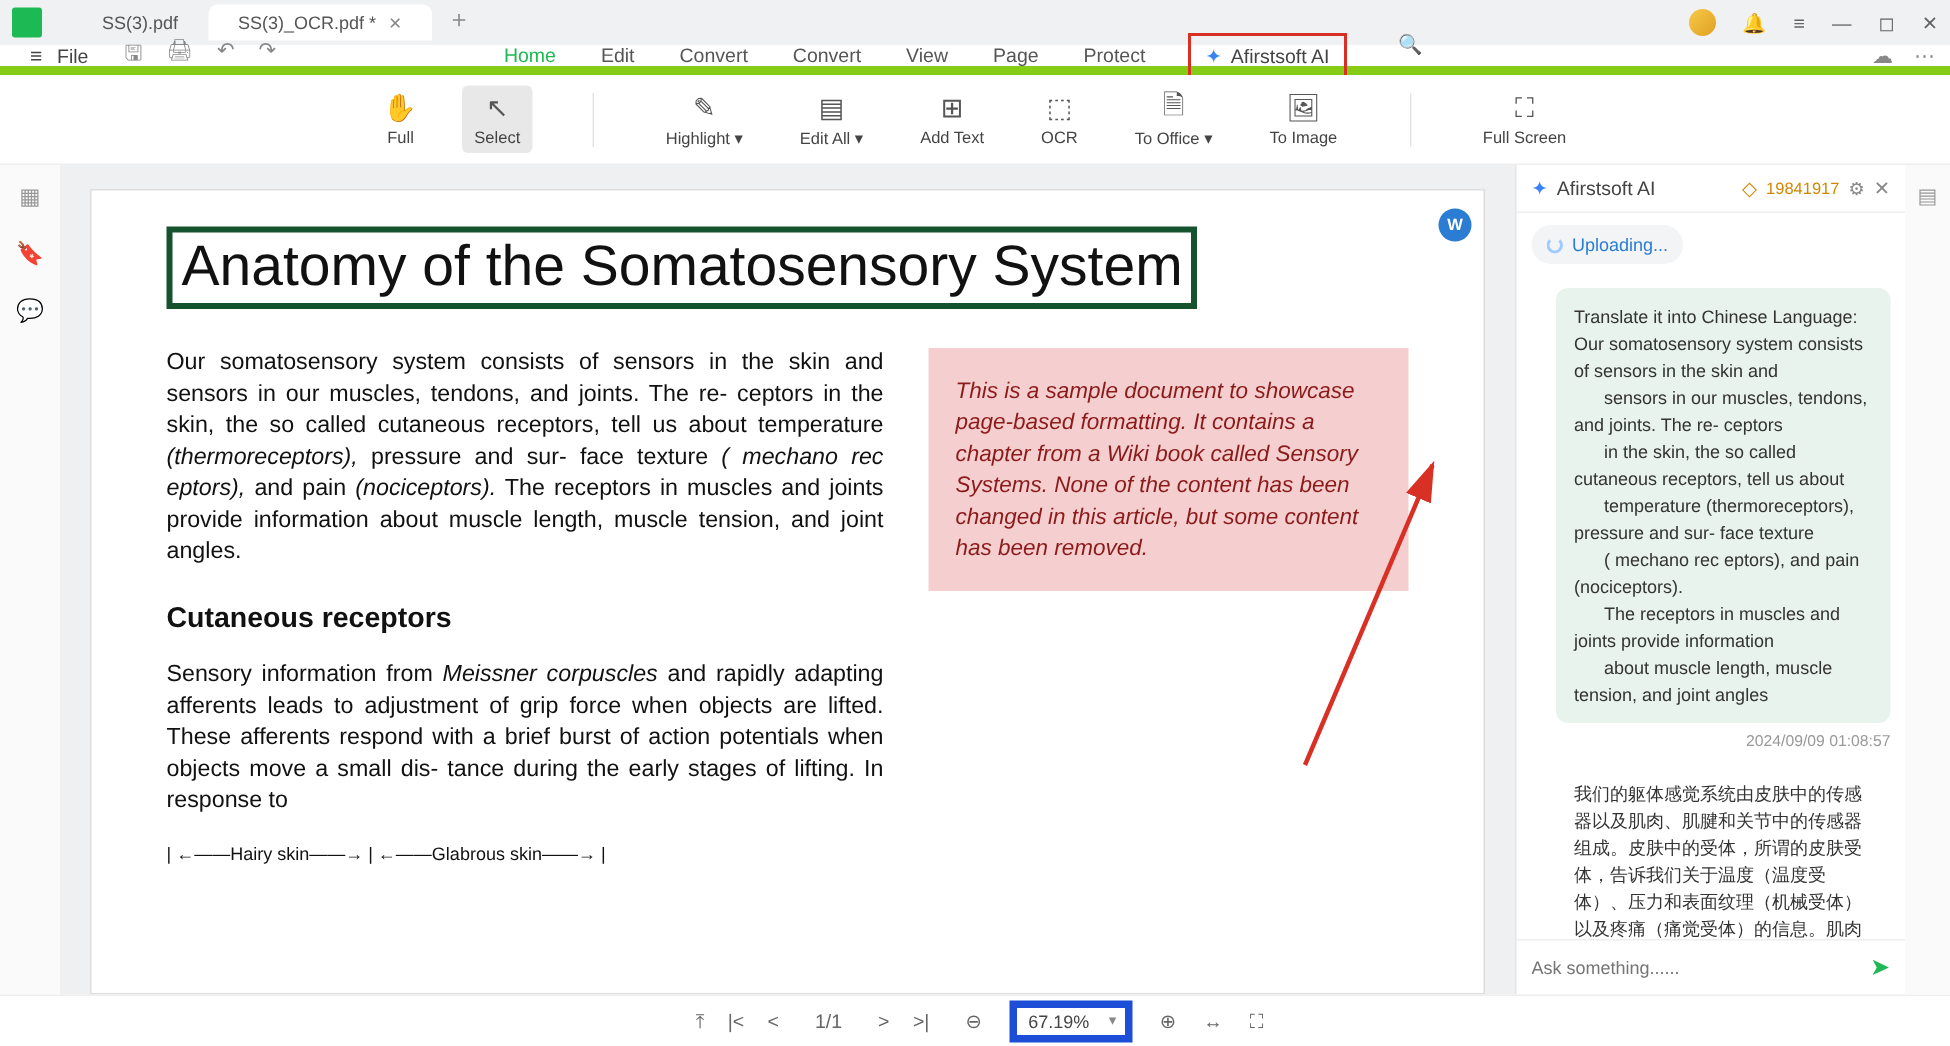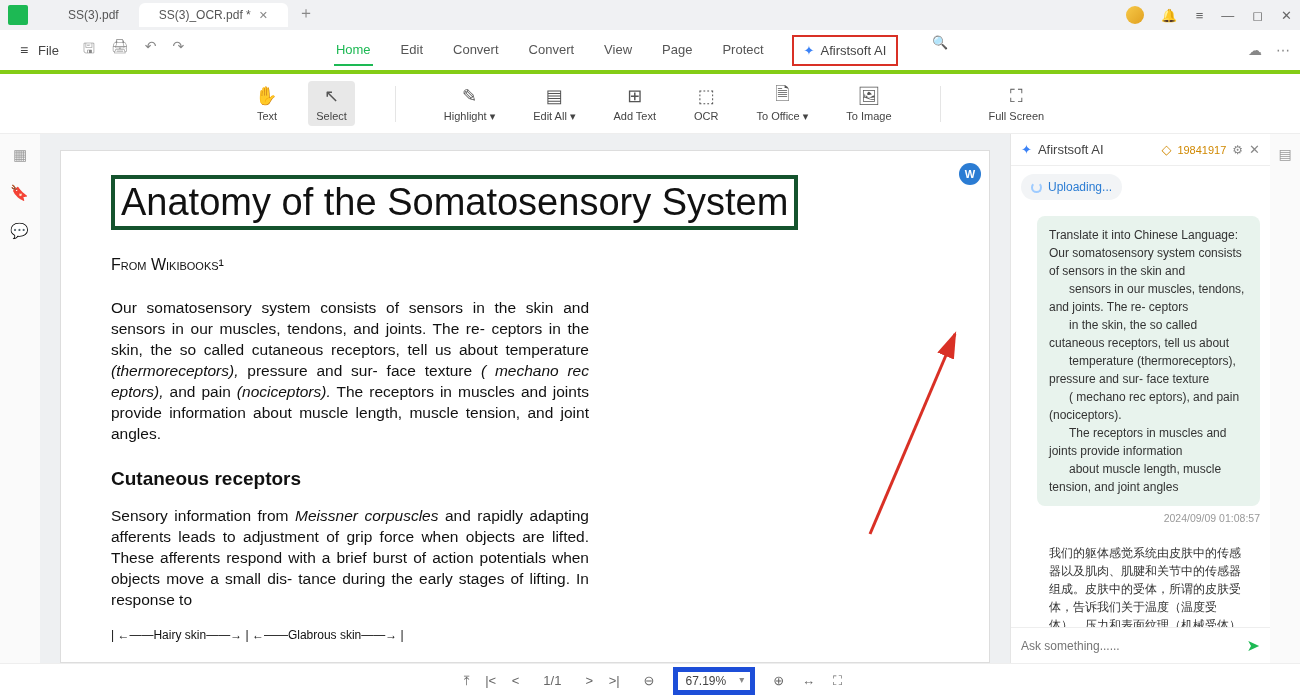--- a/index.html
+++ b/index.html
@@ -8,21 +8,21 @@
 .logo { width: 20px; height: 20px; background: #1db954; border-radius: 2px; margin-right: 20px; }
 .tabs { display: flex; flex: 1; }
 .tab { padding: 5px 20px; font-size: 12px; color: #555; display: flex; align-items: center; gap: 8px; cursor: pointer; }
 .tab.active { background: #fff; border-radius: 6px 6px 0 0; }
 .tab-close { font-size: 11px; color: #888; }
 .tab-add { padding: 0 10px; color: #888; cursor: pointer; }
 .win-controls { display: flex; gap: 18px; align-items: center; }
 .win-controls span { font-size: 13px; color: #666; cursor: pointer; }
 .yellow-ball { width: 18px; height: 18px; border-radius: 50%; background: linear-gradient(135deg,#f7c948,#e0a020); }
 
-.menubar { height: 44px; background: #fff; display: flex; align-items: center; border-bottom: 4px solid #84cc16; padding: 0 10px; }
+.menubar { height: 20px; background: #fff; display: flex; align-items: center; border-bottom: 6px solid #84cc16; padding: 0 10px; }
 .file-btn { display: flex; align-items: center; gap: 6px; padding: 4px 10px; font-size: 13px; color: #444; cursor: pointer; }
 .hamb { display: inline-block; width: 12px; }
 .hamb::before { content:"≡"; font-size: 14px; color:#444; }
 .qa-icons { display: flex; gap: 16px; margin-left: 14px; color: #888; }
 .qa-icons span { cursor: pointer; font-size: 14px; }
 .mainmenu { display: flex; gap: 26px; margin-left: auto; margin-right: auto; }
 .mainmenu .mitem { font-size: 13px; color: #555; padding: 7px 2px; cursor: pointer; }
 .mainmenu .mitem.active { color: #1db954; border-bottom: 2px solid #1db954; font-weight: 500; }
 .ai-btn { display: flex; align-items: center; gap: 6px; border: 2px solid #d93025; padding: 3px 10px; font-size: 13px; color: #444; cursor: pointer; }
 .ai-spark { color:#3b82f6; font-size: 13px; }
@@ -137,21 +137,21 @@
   <div class="right-icons">
     <span>☁</span>
     <span>⋯</span>
   </div>
 </div>
 
 <div class="toolbar">
   <div class="tgroup">
     <div class="tool">
         <div class="tool-ic">✋</div>
-        <div class="tool-lbl">Text</div>
+        <div class="tool-lbl">Full</div>
       </div>
     <div class="tool active">
         <div class="tool-ic">↖</div>
         <div class="tool-lbl">Select</div>
       </div>
   </div>
   <div class="tsep"></div>
   <div class="tgroup">
     <div class="tool">
         <div class="tool-ic">✎</div>
@@ -189,29 +189,29 @@
   <div class="leftbar">
     <span>▦</span>
     <span>🔖</span>
     <span>💬</span>
   </div>
 
   <div class="docarea">
     <div class="page">
       <div class="word-badge">W</div>
       <div class="pg-title">Anatomy of the Somatosensory System</div>
-      <div class="pg-sub">From Wikibooks¹</div>
       <div class="twocol">
         <div class="col1">
           <div>Our somatosensory system consists of sensors in the skin and sensors in our muscles, tendons, and joints. The re- ceptors in the skin, the so called cutaneous receptors, tell us about temperature <i>(thermoreceptors),</i> pressure and sur- face texture <i>( mechano rec eptors),</i> and pain <i>(nociceptors).</i> The receptors in muscles and joints provide information about muscle length, muscle tension, and joint angles.</div>
           <div class="h3">Cutaneous receptors</div>
           <div>Sensory information from <i>Meissner corpuscles</i> and rapidly adapting afferents leads to adjustment of grip force when objects are lifted. These afferents respond with a brief burst of action potentials when objects move a small dis- tance during the early stages of lifting. In response to</div>
           <div class="fig-lbl">| ←——Hairy skin——→ | ←——Glabrous skin——→ |</div>
         </div>
         <div class="col2">
+          <div class="note">This is a sample document to showcase page-based formatting. It contains a chapter from a Wiki book called Sensory Systems. None of the content has been changed in this article, but some content has been removed.</div>
         </div>
       </div>
     </div>
     <svg class="arrow" style="left:0;top:0;width:100%;height:100%;">
       <defs>
           <marker id="ah" markerWidth="10" markerHeight="10" refX="8" refY="3" orient="auto">
             <path d="M0,0 L0,6 L9,3 z" fill="#d93025"></path>
           </marker>
         </defs>
       <line x1="830" y1="400" x2="915" y2="200" stroke="#d93025" stroke-width="3" marker-end="url(#ah)"></line>

